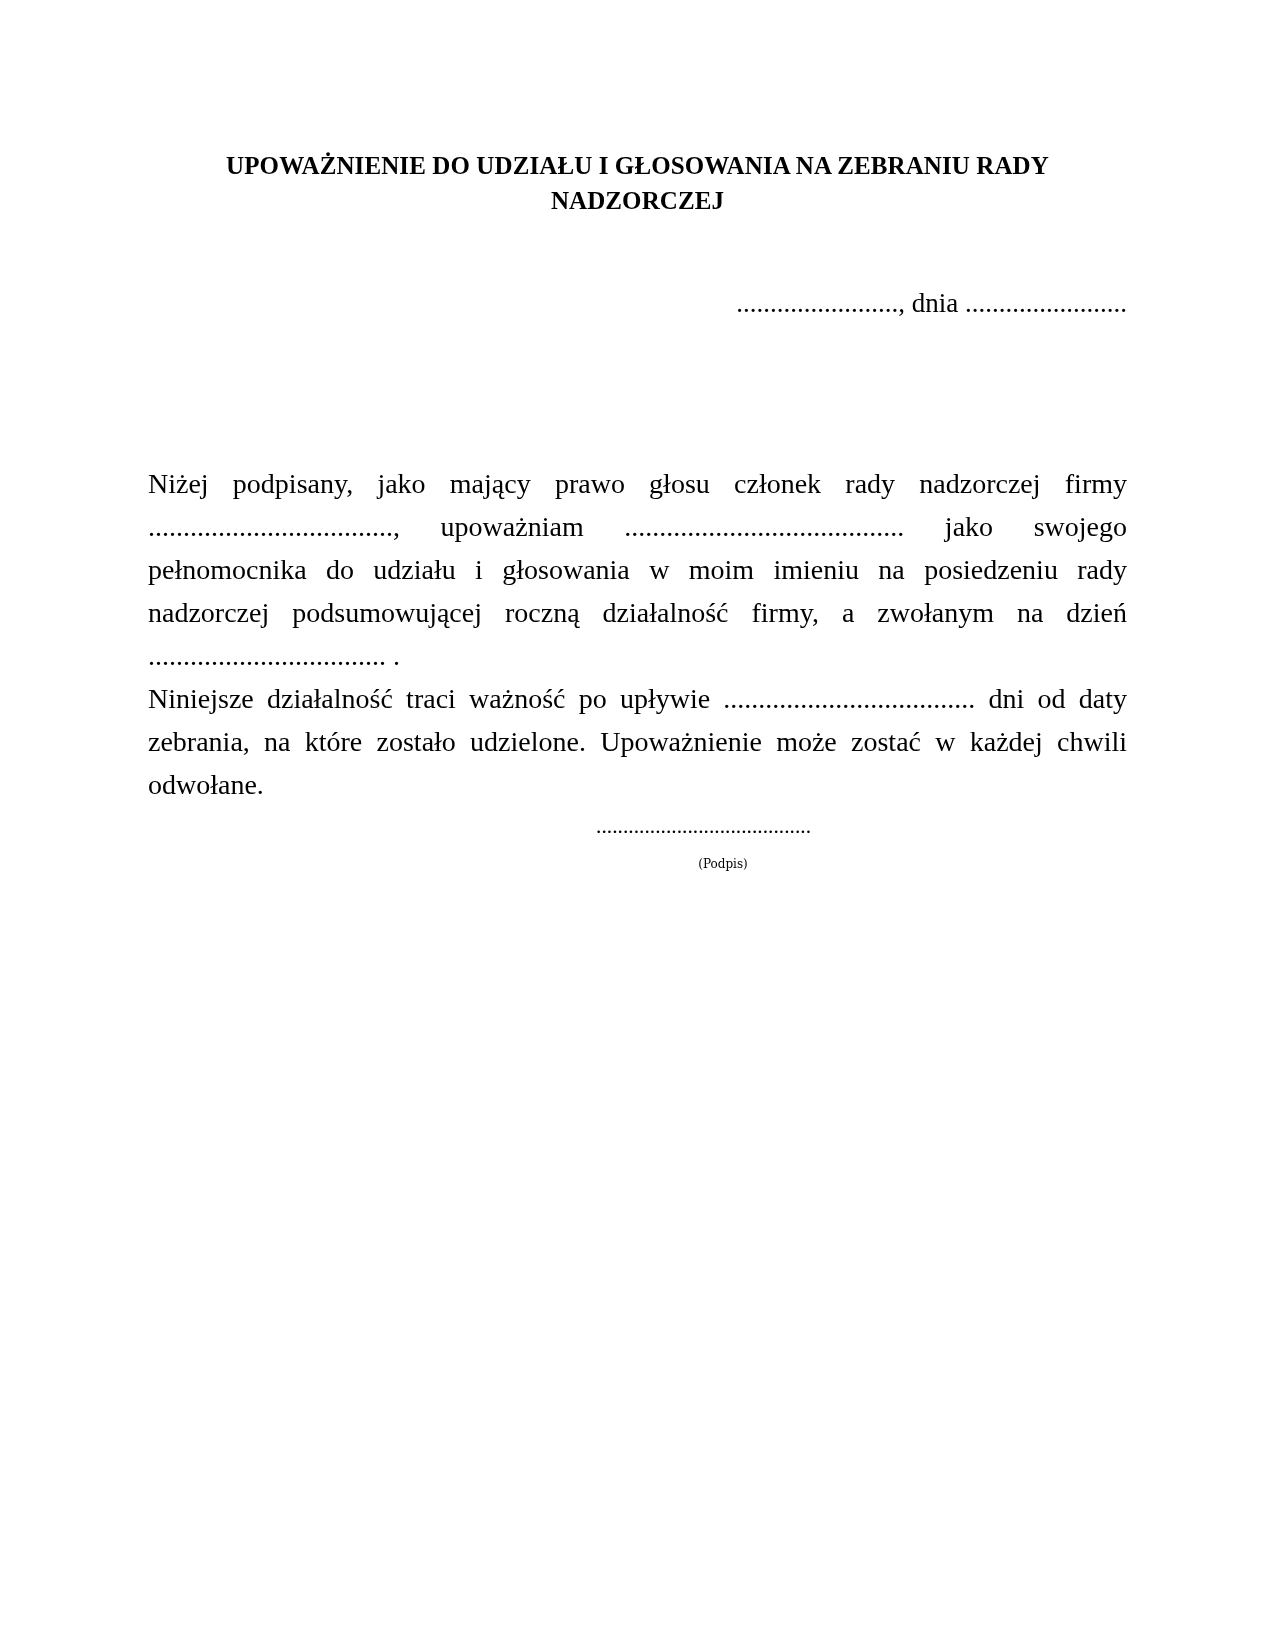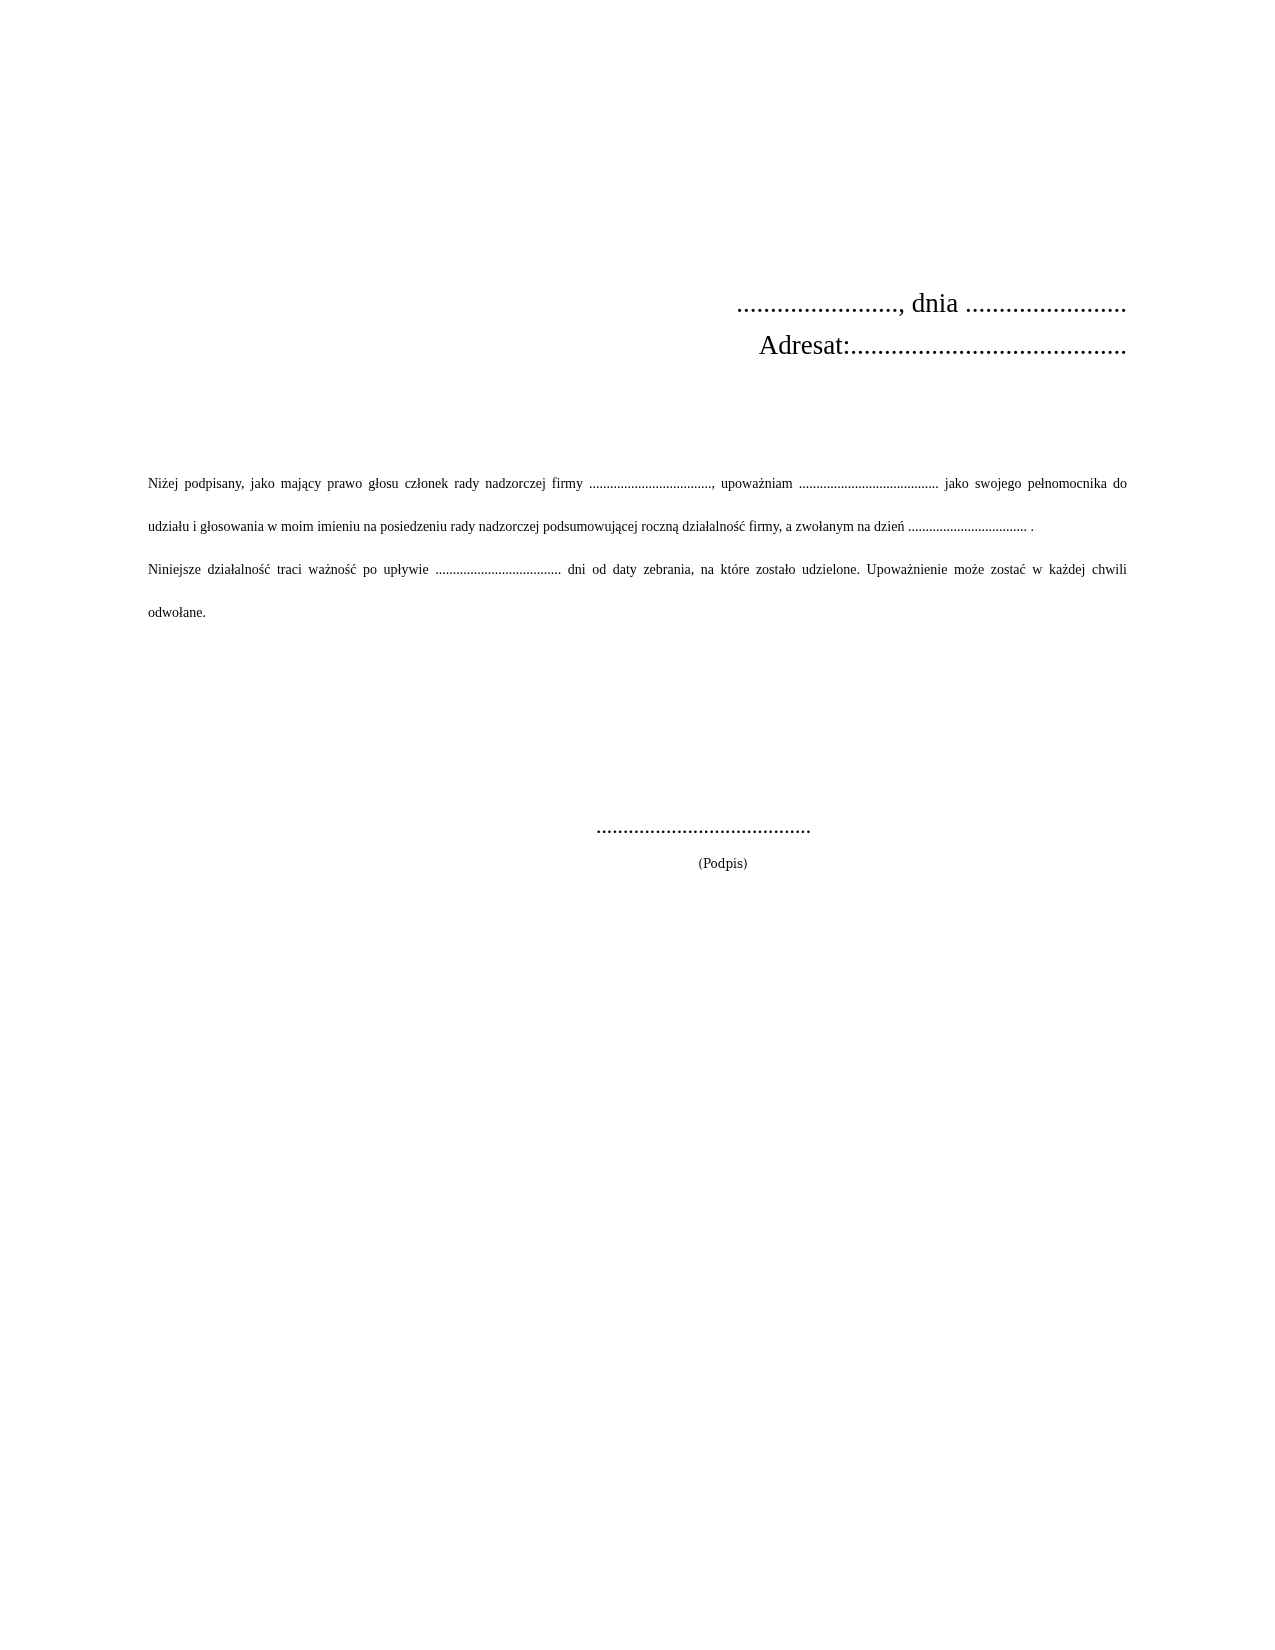--- a/index.html
+++ b/index.html
@@ -42,21 +42,21 @@
       font-size: 27px;
       line-height: 30px;
     }
     .date-line { top: 288px; }
     .address-line { top: 330px; }
     .body-text {
       position: absolute;
       left: 148px;
       width: 979px;
       top: 462px;
-      font-size: 14px;
+      font-size: 28px;
       line-height: 43px;
     }
     .para {
       margin: 0;
       text-align: justify;
       text-align-last: left;
     }
     .sig-dots {
       position: absolute;
       left: 596px;
@@ -79,28 +79,29 @@
       font-size: 12px;
       line-height: 24px;
     }
     .fill { white-space: nowrap; }
   </style>
 </head>
 <body>
 
 <div class="page">
 
+  <div class="title">
+    <span>UPOWAŻNIENIE DO UDZIAŁU I GŁOSOWANIA NA ZEBRANIU RADY</span>
+    <span>NADZORCZEJ</span>
+  </div>
 
   <div class="right-block date-line">
     <span class="fill">........................</span><span>, dnia </span><span class="fill">........................</span>
   </div>
 
-  <div class="right-block address-line">
-    <span>Adresat:</span><span class="fill">.........................................</span>
-  </div>
 
   <div class="body-text">
     <p class="para"><span>Niżej podpisany, jako mający prawo głosu członek rady nadzorczej firmy </span><span class="fill">...................................</span><span>, upoważniam </span><span class="fill">........................................</span><span> jako swojego pełnomocnika do udziału i głosowania w moim imieniu na posiedzeniu rady nadzorczej podsumowującej roczną działalność firmy, a zwołanym na dzień </span><span class="fill">..................................</span><span> .</span></p>
     <p class="para"><span>Niniejsze działalność traci ważność po upływie </span><span class="fill">....................................</span><span> dni od daty zebrania, na które zostało udzielone. Upoważnienie może zostać w każdej chwili odwołane.</span></p>
   </div>
 
   <div class="sig-dots">........................................</div>
   <div class="sig-label">(Podpis)</div>
 
 </div>

